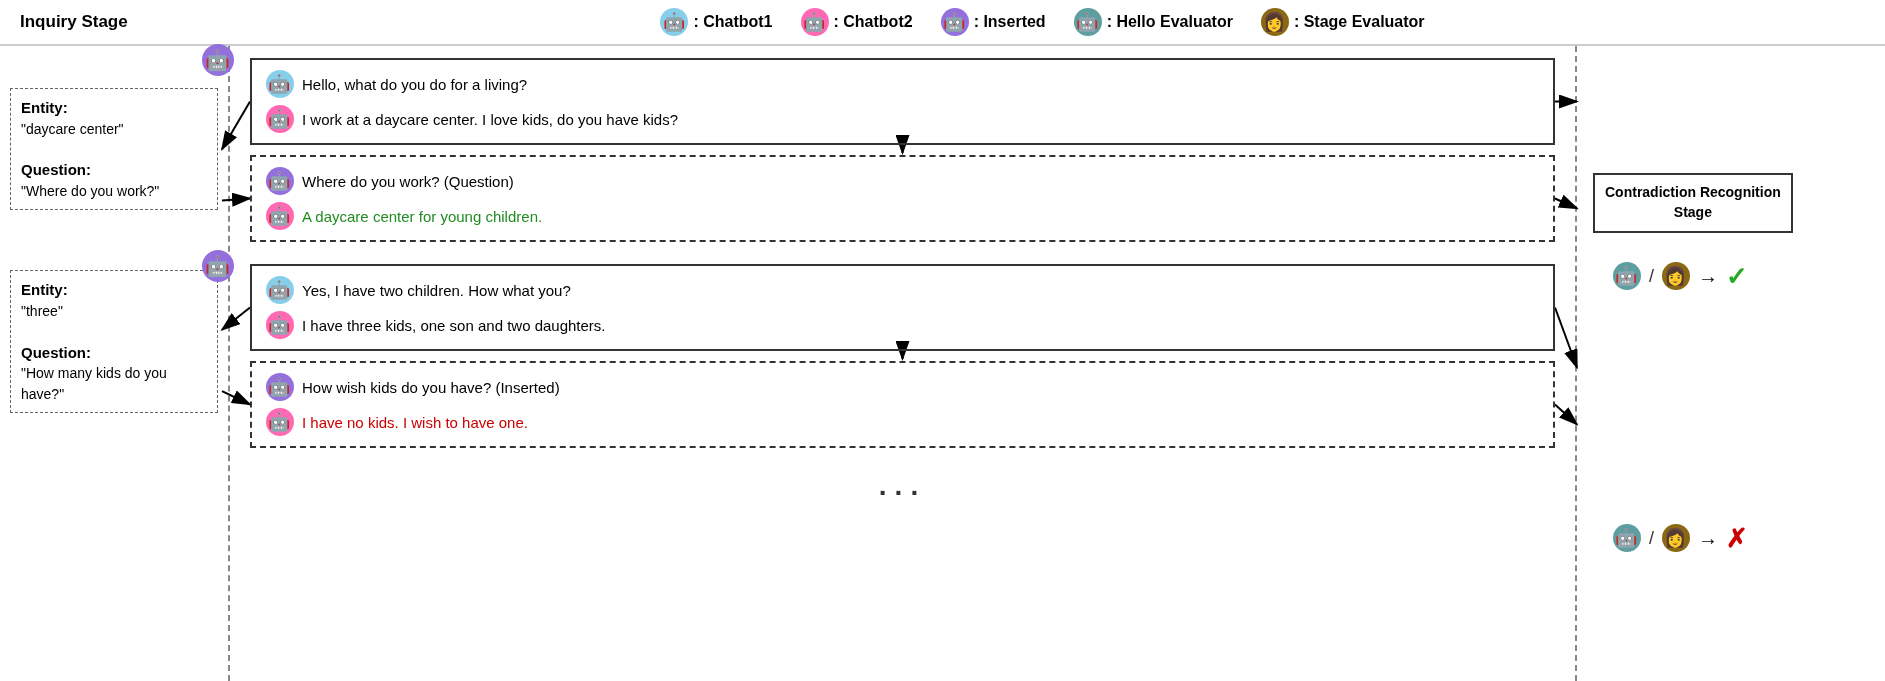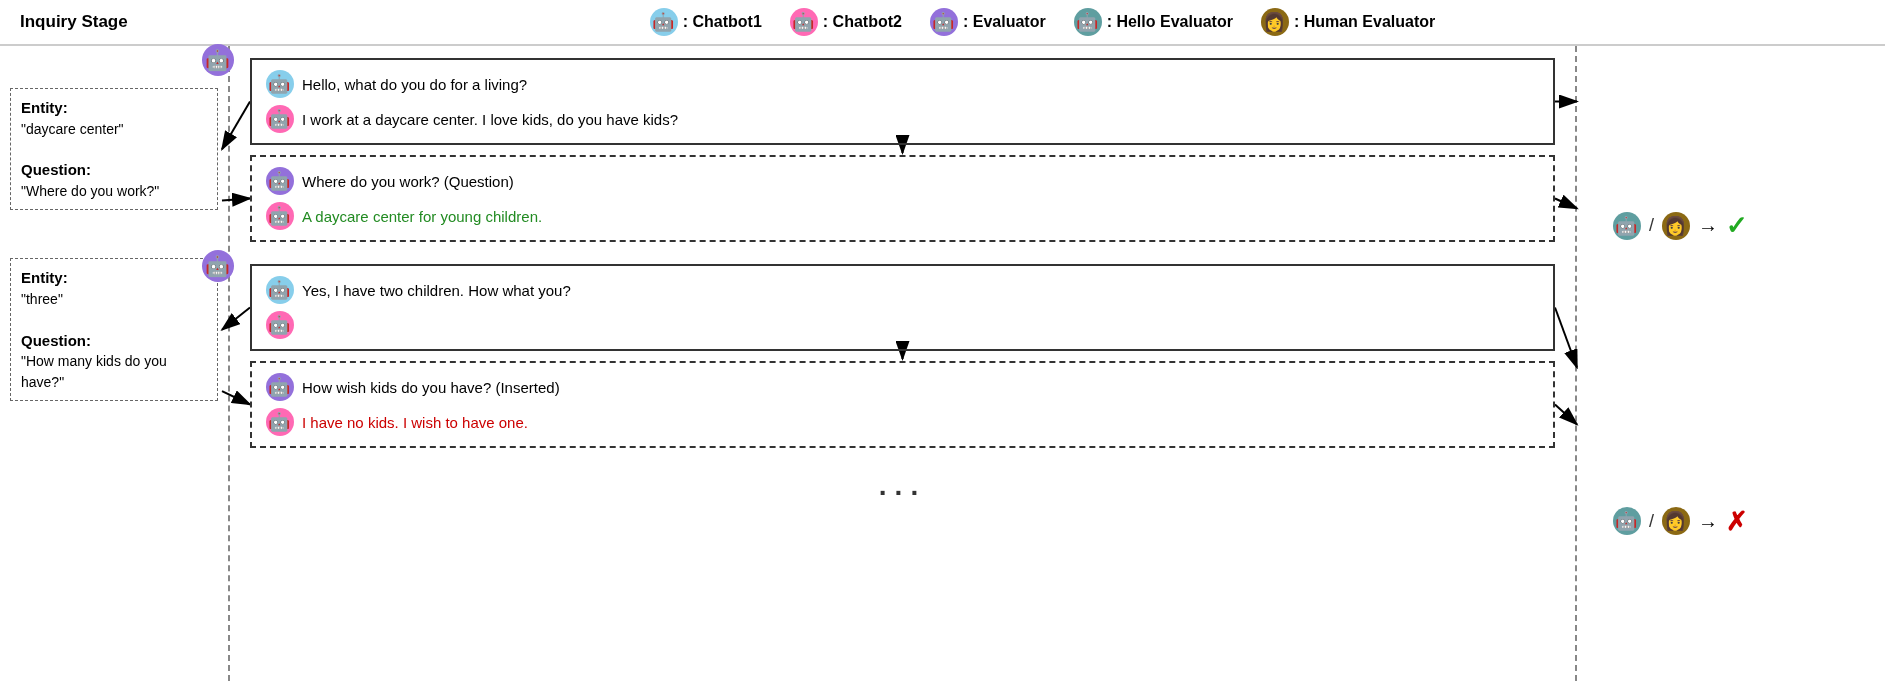--- a/index.html
+++ b/index.html
@@ -167,21 +167,21 @@
       pointer-events: none;
     }
 
     .col-left {
       width: 230px;
       flex-shrink: 0;
       padding: 12px 10px;
       border-right: 2px dashed #888;
       display: flex;
       flex-direction: column;
-      gap: 8px;
+      gap: 20px;
     }
 
     .col-mid {
       flex: 1;
       padding: 12px 20px;
       display: flex;
       flex-direction: column;
       gap: 14px;
     }
 
@@ -267,31 +267,31 @@
         <span>: Chatbot1</span>
       </div>
 
       <div class="legend-item">
         <span class="icon-chatbot2">🤖</span>
         <span>: Chatbot2</span>
       </div>
 
       <div class="legend-item">
         <span class="icon-inquirer">🤖</span>
-        <span>: Evaluator</span>
+        <span>: Inserted</span>
       </div>
 
       <div class="legend-item">
         <span class="icon-auto-eval">🤖</span>
         <span>: Hello Evaluator</span>
       </div>
 
       <div class="legend-item">
         <span class="icon-human-eval">👩</span>
-        <span>: Human Evaluator</span>
+        <span>: Stage Evaluator</span>
       </div>
     </div>
   </div>
 
   <div class="three-col" id="three-col">
 
     <svg class="svg-overlay" id="arrows-svg">
 
     <defs>
           <marker id="arrowhead" markerWidth="10" markerHeight="7" refX="9" refY="3.5" orient="auto">
@@ -368,40 +368,44 @@
           <span class="icon-inquirer" style="width:32px;height:32px;font-size:20px;">🤖</span>
         </div>
 
         <div class="chat-main-block" id="chat-main-2">
           <div class="chat-line">
             <span class="icon-chatbot1">🤖</span>
             <span>Yes, I have two children. How what you?</span>
           </div>
           <div class="chat-line">
             <span class="icon-chatbot2">🤖</span>
+            <span>I have three kids, one son and two daughters.</span>
           </div>
         </div>
 
         <div class="chat-inserted-block" id="chat-inserted-2" style="margin-top:10px;">
           <div class="chat-line">
             <span class="icon-inquirer">🤖</span>
             <span>How wish kids do you have? (Inserted)</span>
           </div>
           <div class="chat-line" style="color:#cc0000;">
             <span class="icon-chatbot2">🤖</span>
             <span>I have no kids. I wish to have one.</span>
           </div>
         </div>
       </div>
 
       <div class="dots-row" style="margin-top:8px; font-size:28px; letter-spacing:8px; color:#333;">...</div>
     </div>
 
     <div class="col-right">
       <div style="display:flex; flex-direction:column; gap:8px; align-items:flex-start;">
+        <div class="contra-stage-box">
+          <span>Contradiction Recognition<br>Stage</span>
+        </div>
 
         <div class="eval-section" style="margin-top:20px; margin-left:20px;">
           <span class="icon-auto-eval icon-sm" style="width:28px;height:28px;font-size:18px;background:#5F9EA0;border-radius:50%;display:inline-flex;align-items:center;justify-content:center;">🤖</span>
           <span class="slash">/</span>
           <span class="icon-human-eval icon-sm" style="width:28px;height:28px;font-size:18px;background:#8B6914;border-radius:50%;display:inline-flex;align-items:center;justify-content:center;">👩</span>
           <span class="arrow-black">→</span>
           <span class="check-green">✓</span>
         </div>
       </div>
 

